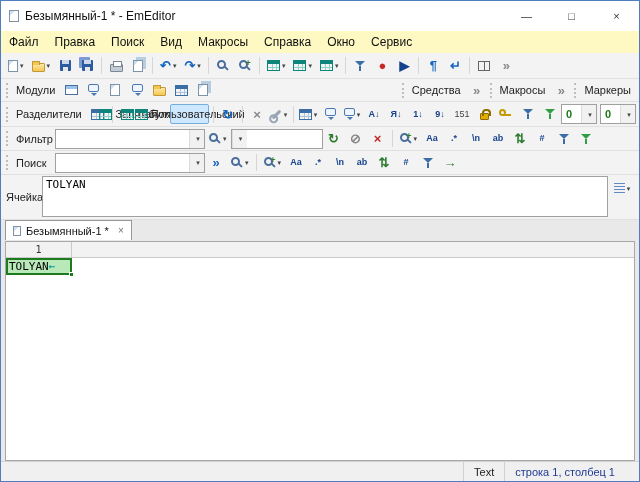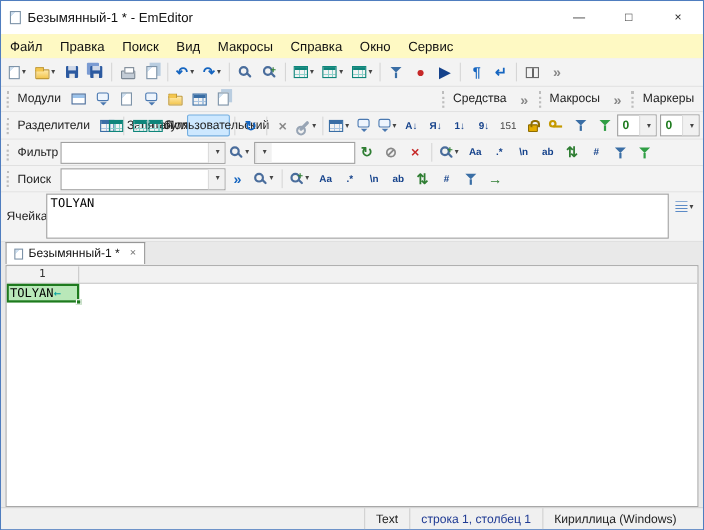--- a/index.html
+++ b/index.html
@@ -476,17 +476,16 @@
           <span class="fill-handle"></span>
         </div>
       </div>
     </div>
   </div>
 
   <div class="statusbar">
     <span class="spring"></span>
     <span class="sb-sec">Text</span>
     <span class="sb-sec pos">строка 1, столбец 1</span>
-    <span class="sb-sec">Кириллица (Windows)</span>
     <span class="sb-grip"></span>
   </div>
 
 </div>
 
 </body></html>

